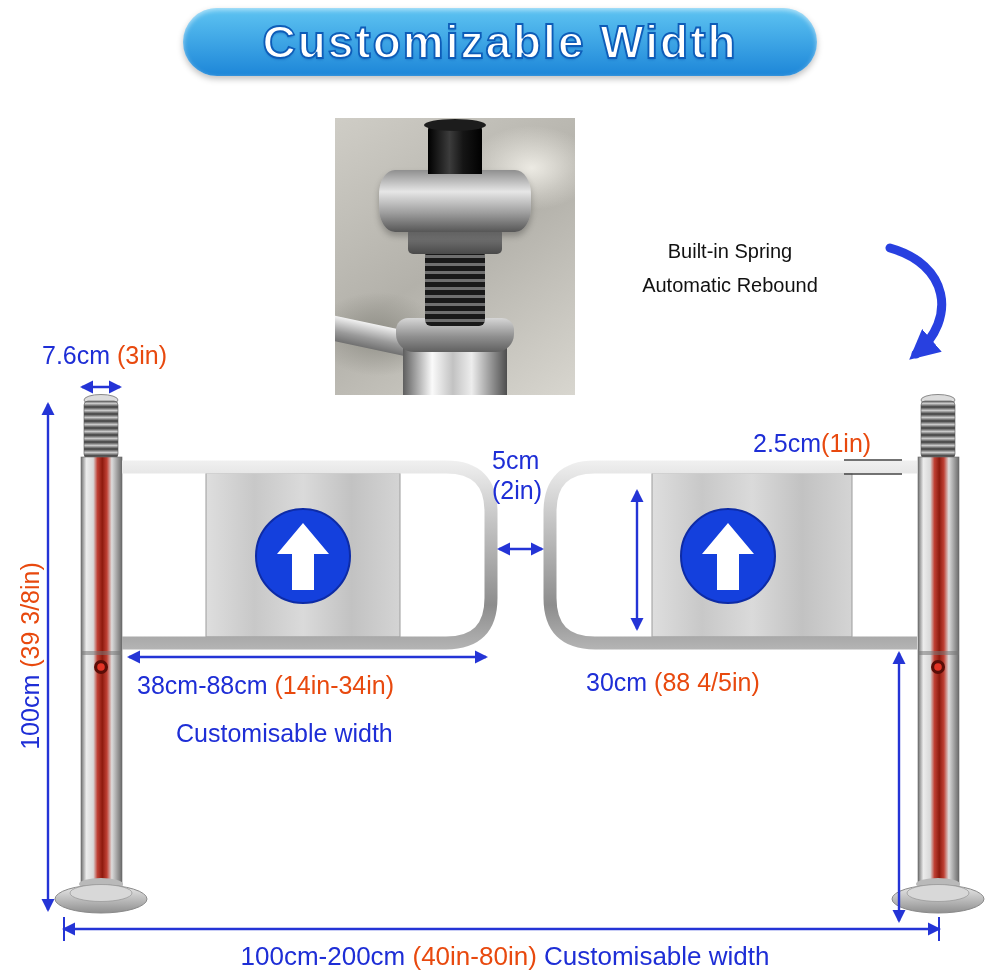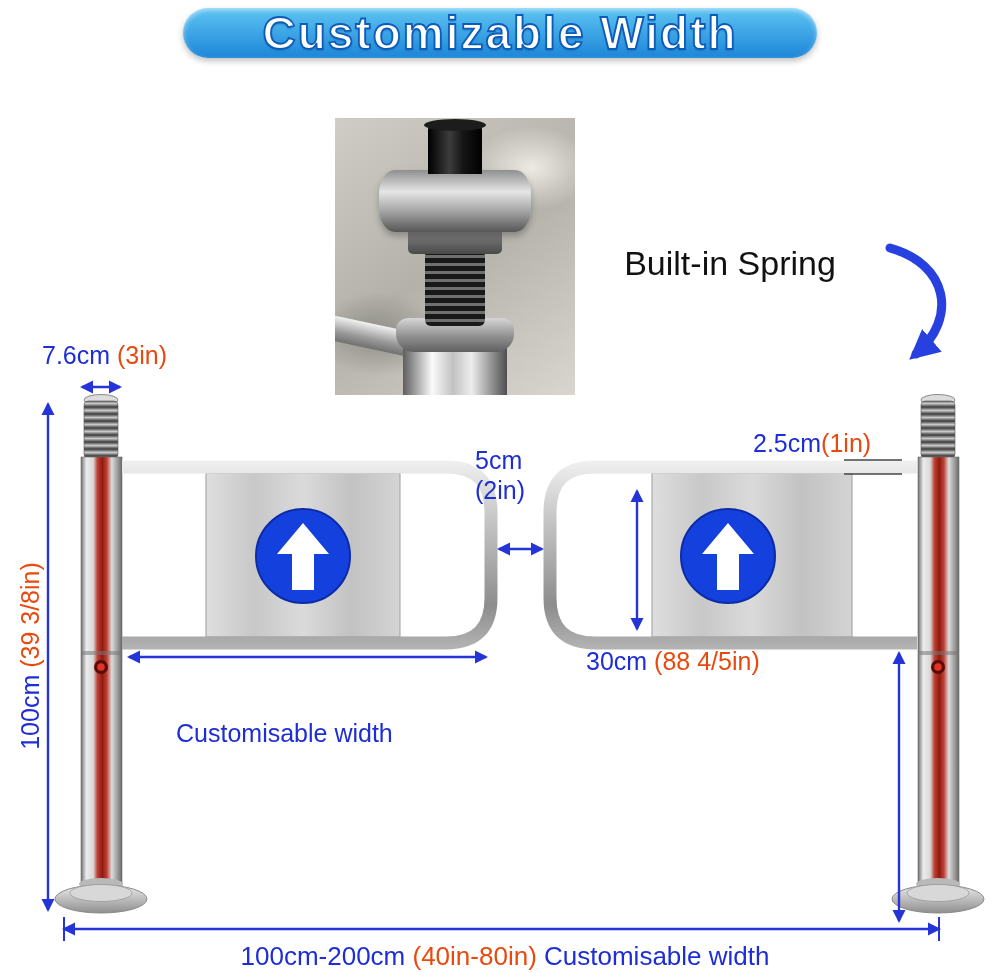--- a/index.html
+++ b/index.html
@@ -1,21 +1,21 @@
 <!DOCTYPE html>
 <html style="--c-metric: #1e2ed6; --c-imperial: #e8490e; --c-dimension-arrow: #2434d6; --c-banner-top: #5ec4f2; --c-banner-bottom: #1d86d8; --c-panel-circle: #1440dd; --c-callout-text: #111111; --c-post-red: #9a2015;"><head>
 <meta charset="utf-8">
 <style>
   html,body{margin:0;padding:0;background:#fff;}
   body{width:1000px;height:973px;position:relative;overflow:hidden;
        font-family:"Liberation Sans",sans-serif;}
   .stage{position:absolute;left:0;top:0;width:1000px;height:973px;background:#fff;}
 
   
-  .banner{position:absolute;left:183px;top:8px;width:634px;height:50px;border-radius:34px;
+  .banner{position:absolute;left:183px;top:8px;width:634px;height:68px;border-radius:34px;
           background:linear-gradient(180deg,var(--c-banner-top,#5ec4f2),var(--c-banner-bottom,#1d86d8));
           display:flex;align-items:center;justify-content:center;
           box-shadow:0 3px 6px rgba(0,0,0,.25), inset 0 2px 5px rgba(255,255,255,.55);text-align:center;}
   .banner-title{font-weight:bold;font-size:46px;color:#fff;letter-spacing:2px;
           -webkit-text-stroke:1.8px #0d5cb8;text-shadow:0 2px 2px rgba(13,92,184,.45);}
 
   
   .photo{position:absolute;left:335px;top:118px;width:240px;height:277px;overflow:hidden;
          background:radial-gradient(90px 60px at 18% 78%, #8f8e86, transparent 70%),
                     radial-gradient(90px 60px at 82% 18%, #eceae3, transparent 70%),
@@ -39,21 +39,21 @@
   .ph-pipe::after{content:"";position:absolute;left:-4px;top:-3px;width:62px;height:12px;
            border-radius:50%;background:#1c1c1c;}
 
   
   .scene{position:absolute;left:0;top:0;}
 
   
   .lab{position:absolute;font-size:25px;line-height:1.18;white-space:nowrap;}
   .metric{color:var(--c-metric,#1e2ed6);}
   .imperial{color:var(--c-imperial,#e8490e);}
-  .callout{left:575px;top:234px;width:310px;text-align:center;font-size:34px;
+  .callout{left:575px;top:234px;width:310px;text-align:center;font-size:20px;
            color:var(--c-callout-text,#111);line-height:1.72;}
   .rot{left:-88px;top:642px;width:236px;height:28px;text-align:center;transform:rotate(-90deg);}
   .bottom-label{left:60px;top:941px;width:890px;text-align:center;font-size:26px;}
 </style>
 </head>
 <body>
 
 <div class="stage">
 
   <div class="banner">
@@ -165,46 +165,51 @@
     <g stroke="#444" stroke-width="1.6">
       <line x1="844" y1="460" x2="902" y2="460"></line>
       <line x1="844" y1="474" x2="902" y2="474"></line>
     </g>
 
     <path d="M890 248 C948 264 958 318 916 354" fill="none" stroke="#2840e0" stroke-width="9" stroke-linecap="round" marker-end="url(#ah2)"></path>
   </svg>
 
   <div class="lab callout">
     <div>Built-in Spring</div>
+    <div>Automatic Rebound</div>
   </div>
 
   <div class="lab" style="left:42px;top:341px">
     <span class="metric">7.6cm</span>
     <span class="imperial">(3in)</span>
   </div>
 
   <div class="lab rot">
     <span class="metric">100cm</span>
     <span class="imperial">(39 3/8in)</span>
   </div>
 
-  <div class="lab" style="left:475px;top:446px">
+  <div class="lab" style="left:492px;top:446px">
     <div><span class="metric">5cm</span></div>
     <div><span class="metric">(2in)</span></div>
   </div>
 
   <div class="lab" style="left:753px;top:429px">
     <span class="metric">2.5cm</span><span class="imperial">(1in)</span>
   </div>
 
-  <div class="lab" style="left:586px;top:647px">
+  <div class="lab" style="left:586px;top:668px">
     <span class="metric">30cm</span>
     <span class="imperial">(88 4/5in)</span>
   </div>
 
+  <div class="lab" style="left:137px;top:671px">
+    <span class="metric">38cm-88cm</span>
+    <span class="imperial">(14in-34in)</span>
+  </div>
 
   <div class="lab" style="left:176px;top:719px">
     <span class="metric">Customisable width</span>
   </div>
 
 
   <div class="lab bottom-label">
     <span class="metric">100cm-200cm</span>
     <span class="imperial">(40in-80in)</span>
     <span class="metric">Customisable width</span>

